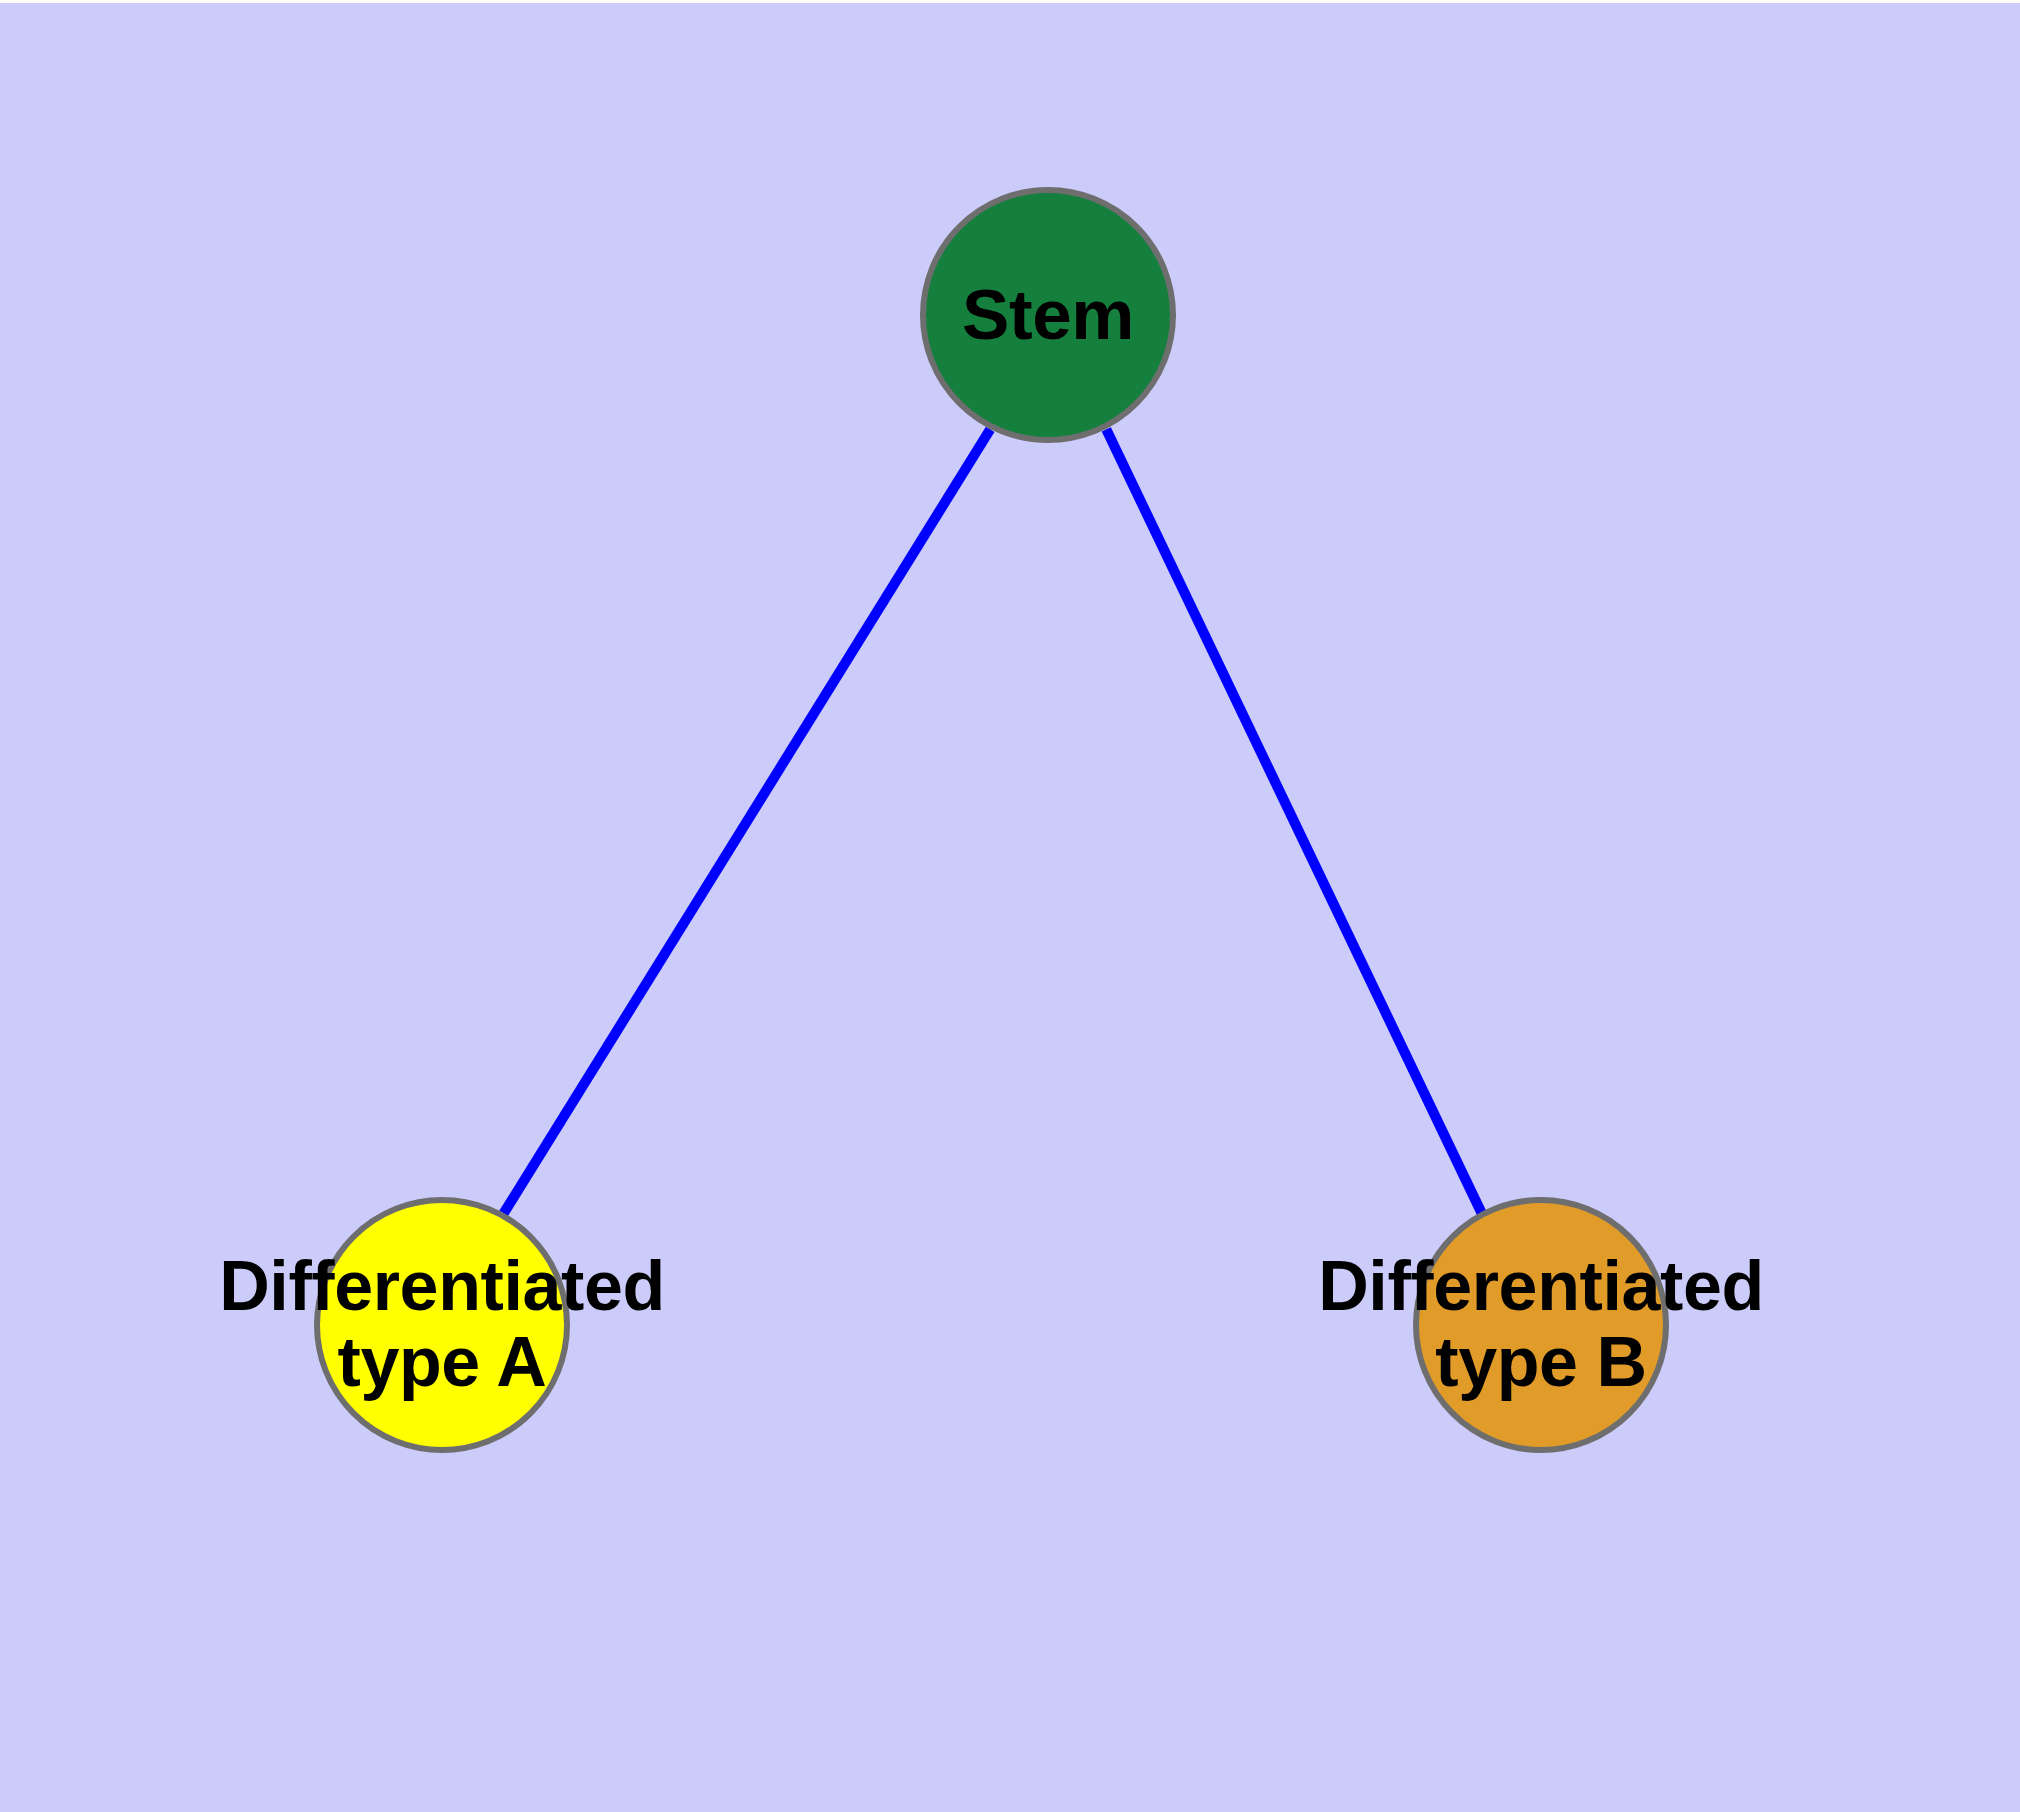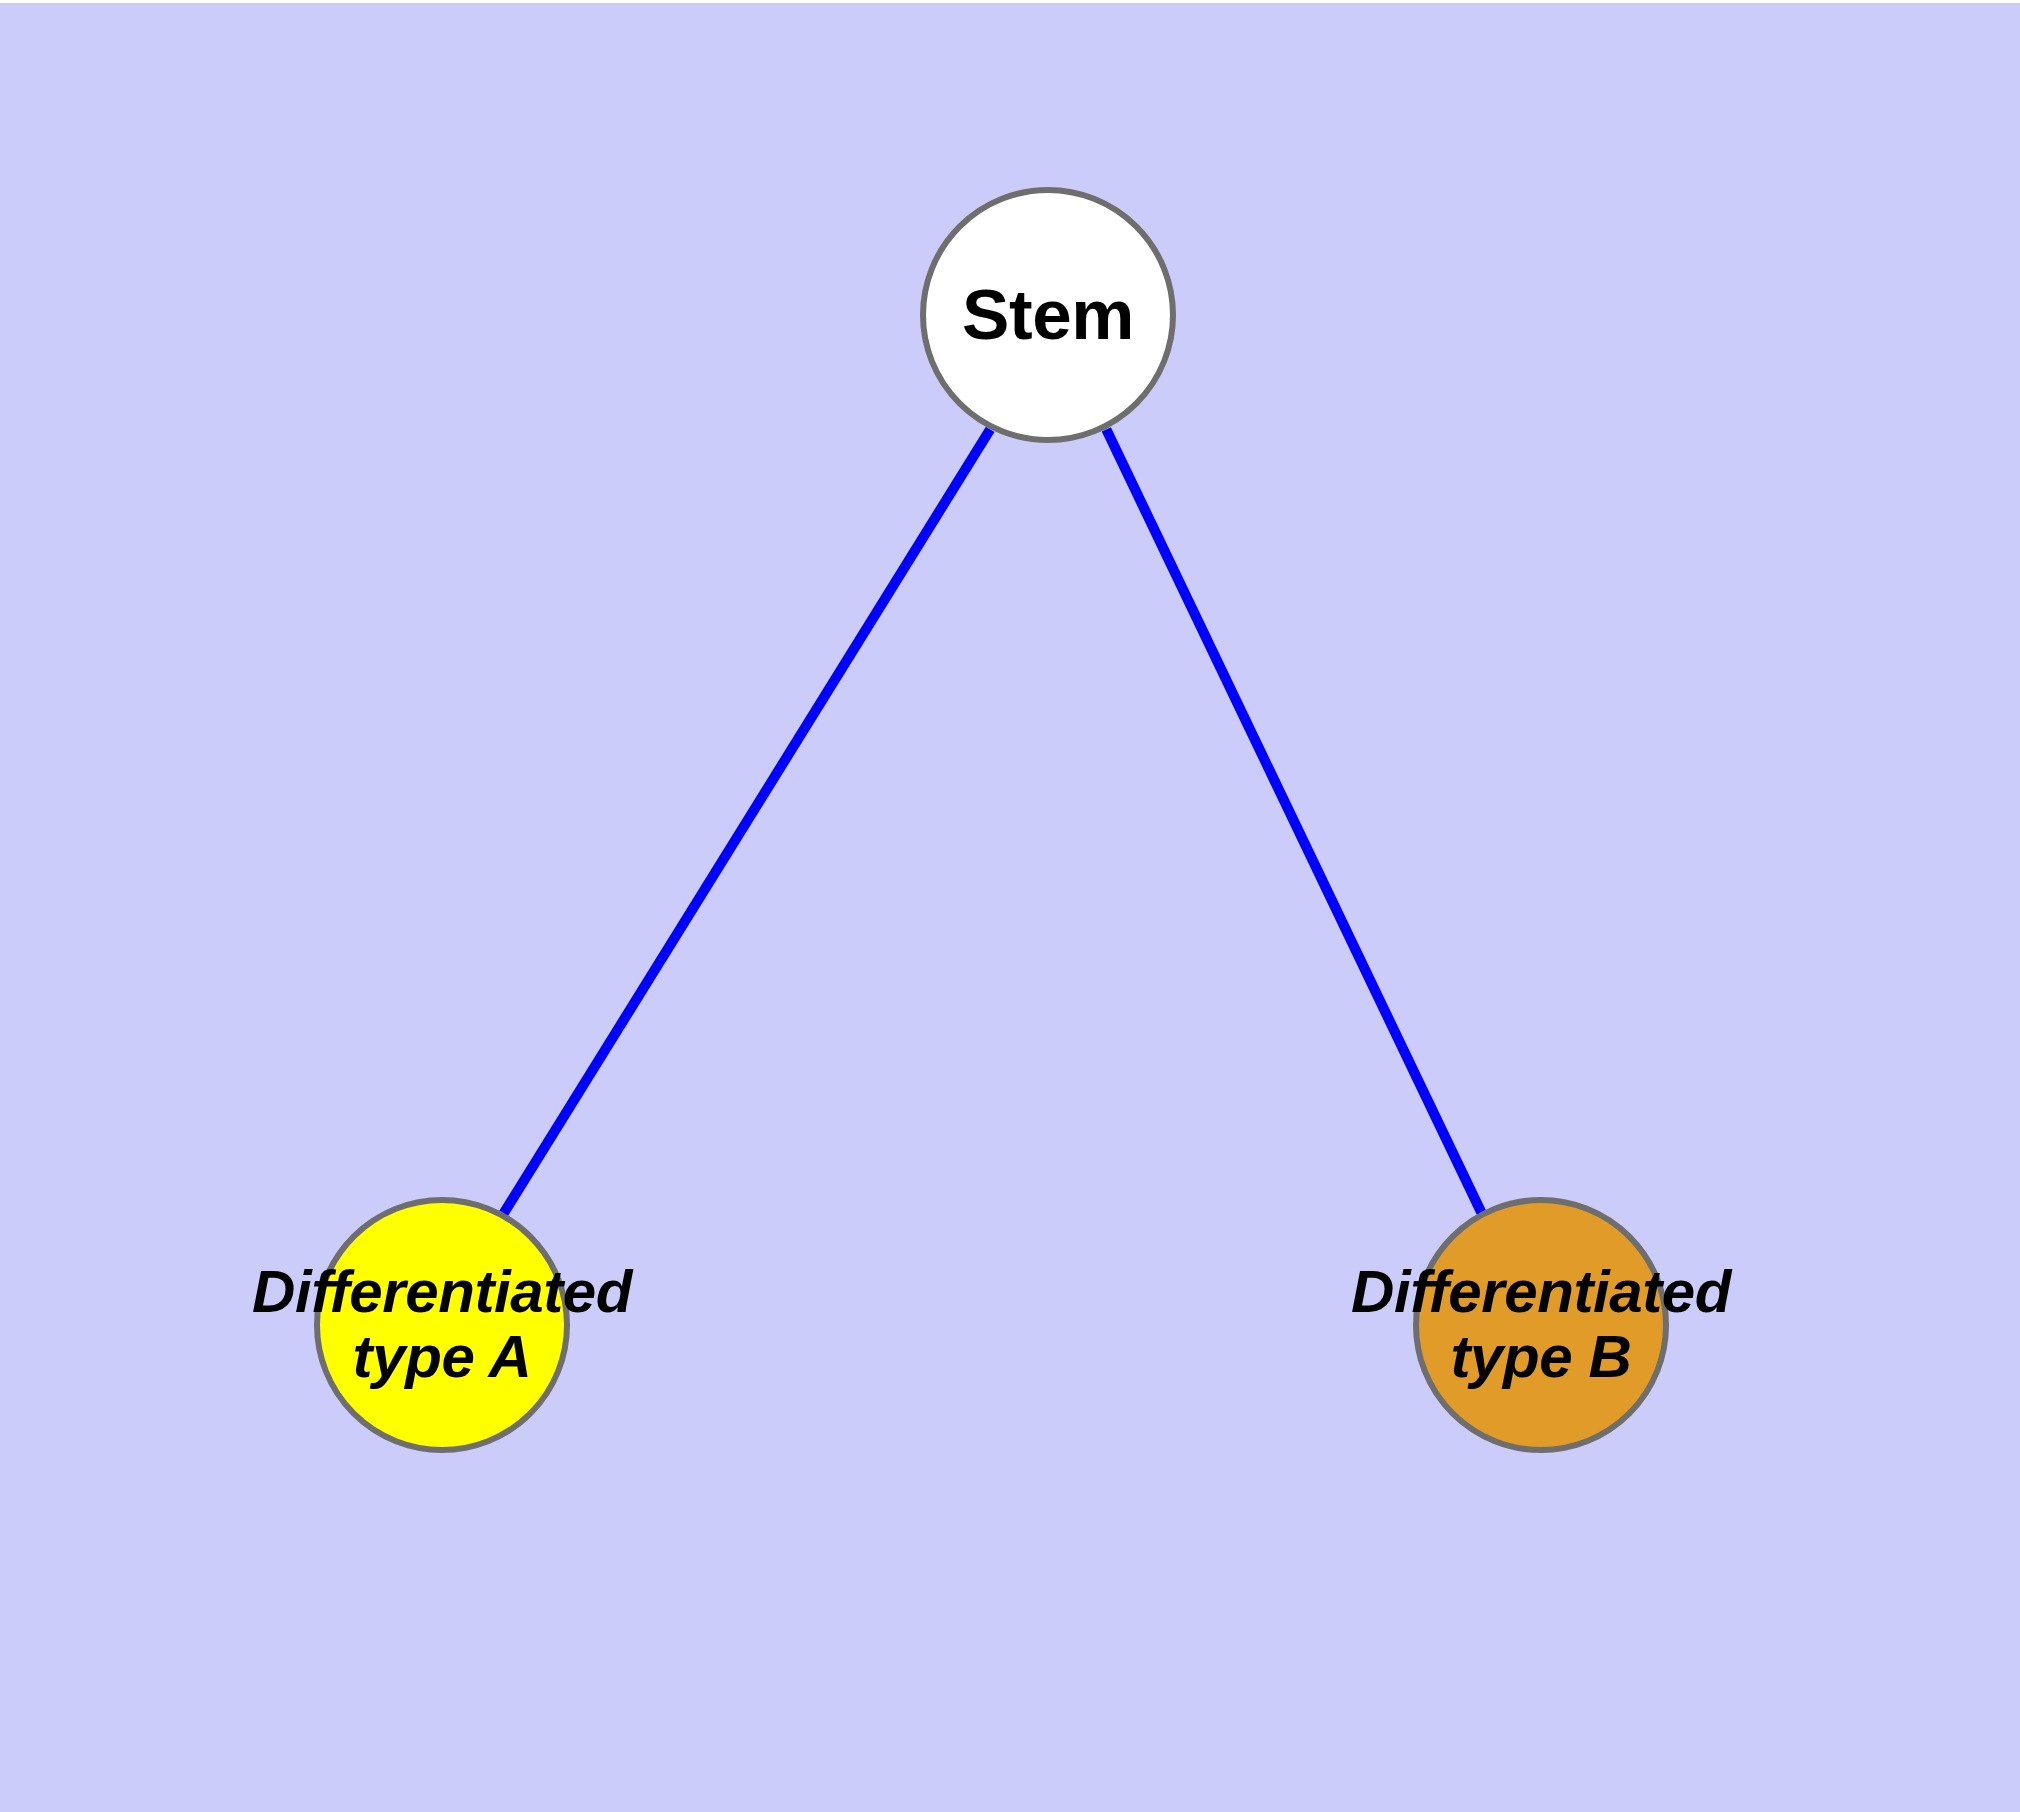--- a/index.html
+++ b/index.html
@@ -45,34 +45,34 @@
     transform: translate(-50%, -50%);
     color: #000000;
     font-weight: bold;
     text-align: center;
     white-space: pre;
     line-height: 1.08;
     letter-spacing: -0.4px;
     pointer-events: none;
   }
   .label-root { font-size: 71px; }
-  .label-leaf { font-size: 60px; font-style: italic; }
+  .label-leaf { font-size: 70px; }
 </style>
 </head>
 <body>
 
 <div id="stage">
   <div id="canvas">
 
     <svg id="edge-layer" viewBox="0 0 2384 2134" width="2021" height="1809">
       <line x1="1168" y1="503" x2="594" y2="1428" stroke="#0000ff" stroke-width="12" stroke-linecap="butt"></line>
       <line x1="1305" y1="503" x2="1748" y2="1428" stroke="#0000ff" stroke-width="12" stroke-linecap="butt"></line>
     </svg>
 
-    <div class="node" style="left:920px; top:184px; width:256px; height:256px; background:#ffffff;">
+    <div class="node" style="left:920px; top:184px; width:256px; height:256px; background:#15803d;">
       <div class="node-label label-root">Stem</div>
     </div>
 
     <div class="node" style="left:314px; top:1194px; width:256px; height:256px; background:#ffff00;">
       <div class="node-label label-leaf">Differentiated
 type A</div>
     </div>
 
     <div class="node" style="left:1413px; top:1194px; width:256px; height:256px; background:#e09b28;">
       <div class="node-label label-leaf">Differentiated

